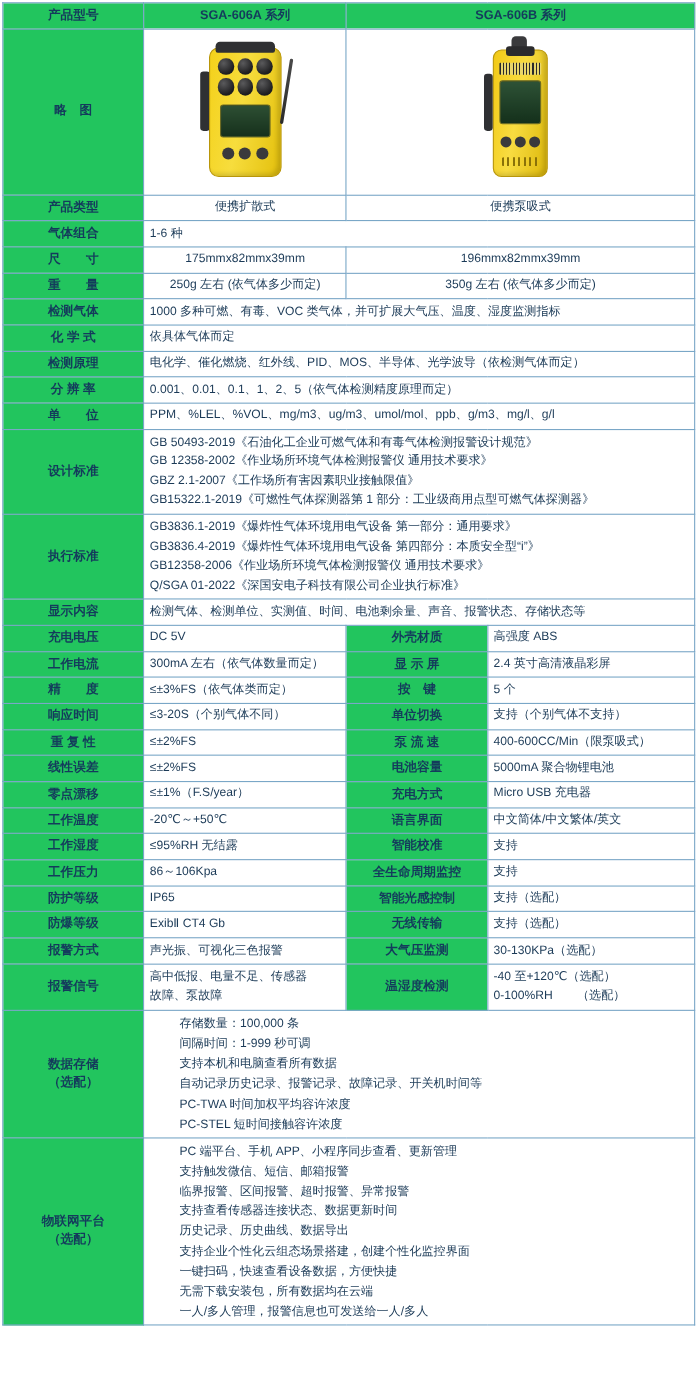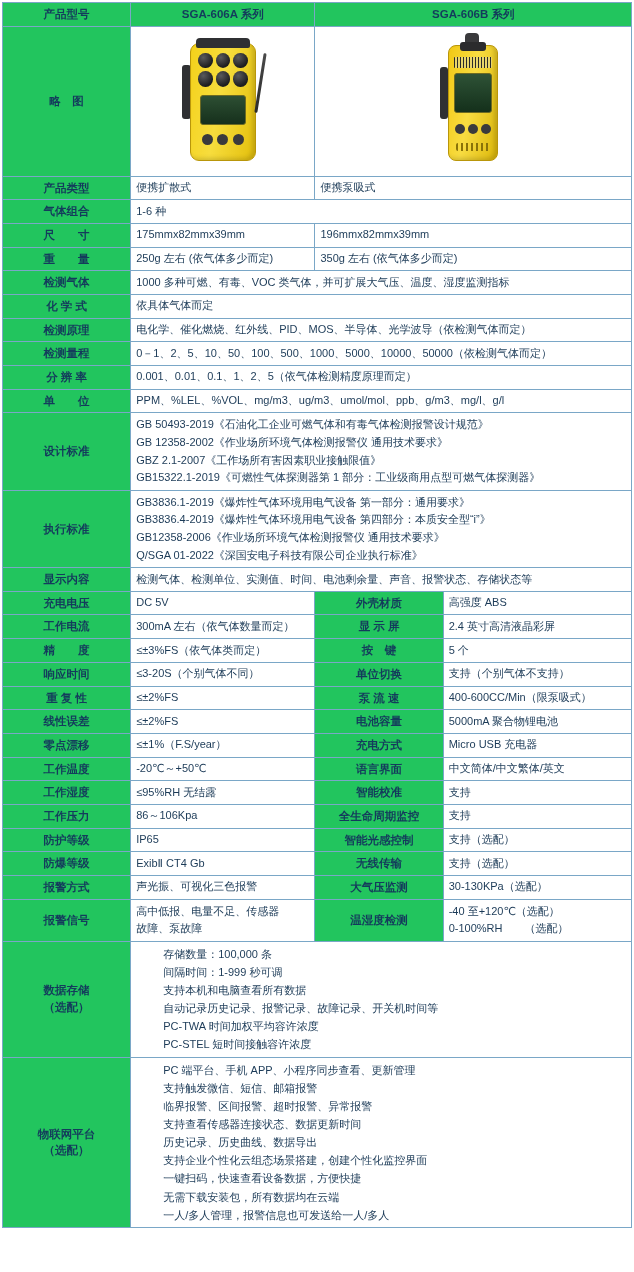--- a/index.html
+++ b/index.html
@@ -30,21 +30,21 @@
   }
   td.label {
     background: #22c55e;
     text-align: center;
     font-weight: bold;
     color: #143b5c;
     font-size: 11.5px;
     width: 128px;
   }
   td.val { background: #fff; }
-  td.val.center { }
+  td.val.center { text-align: center; }
   .imgcell {
     background: #fff;
     text-align: center;
     height: 150px;
     padding: 6px;
   }
   .multi { line-height: 1.6; }
   .multi div { white-space: nowrap; overflow: hidden; }
   .big-list { line-height: 1.65; font-size: 11px; }
   .big-list div { white-space: nowrap; margin-left: 27px; }
@@ -226,24 +226,20 @@
   <tr>
     <td class="label">化 学 式</td>
     <td class="val" colspan="3">依具体气体而定</td>
   </tr>
 
   <tr>
     <td class="label">检测原理</td>
     <td class="val" colspan="3">电化学、催化燃烧、红外线、PID、MOS、半导体、光学波导（依检测气体而定）</td>
   </tr>
 
-  <tr>
-    <td class="label">检测量程</td>
-    <td class="val" colspan="3">0－1、2、5、10、50、100、500、1000、5000、10000、50000（依检测气体而定）</td>
-  </tr>
 
   <tr>
     <td class="label">分 辨 率</td>
     <td class="val" colspan="3">0.001、0.01、0.1、1、2、5（依气体检测精度原理而定）</td>
   </tr>
 
   <tr>
     <td class="label">单　　位</td>
     <td class="val" colspan="3">PPM、%LEL、%VOL、mg/m3、ug/m3、umol/mol、ppb、g/m3、mg/l、g/l</td>
   </tr>

